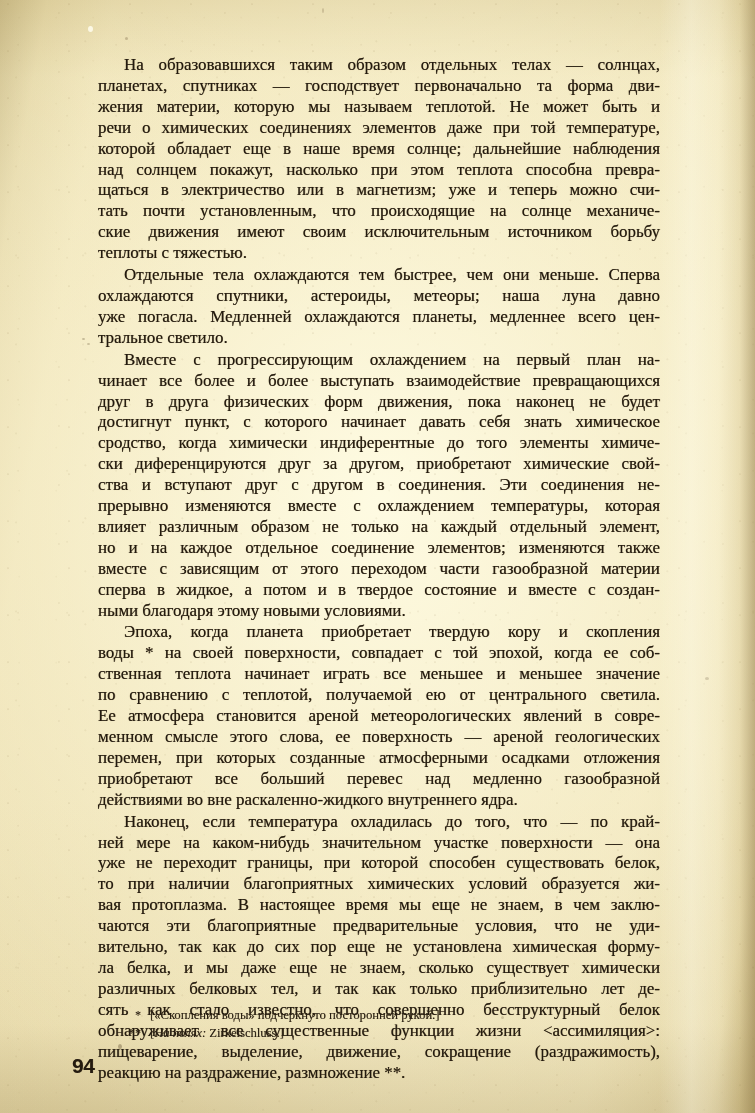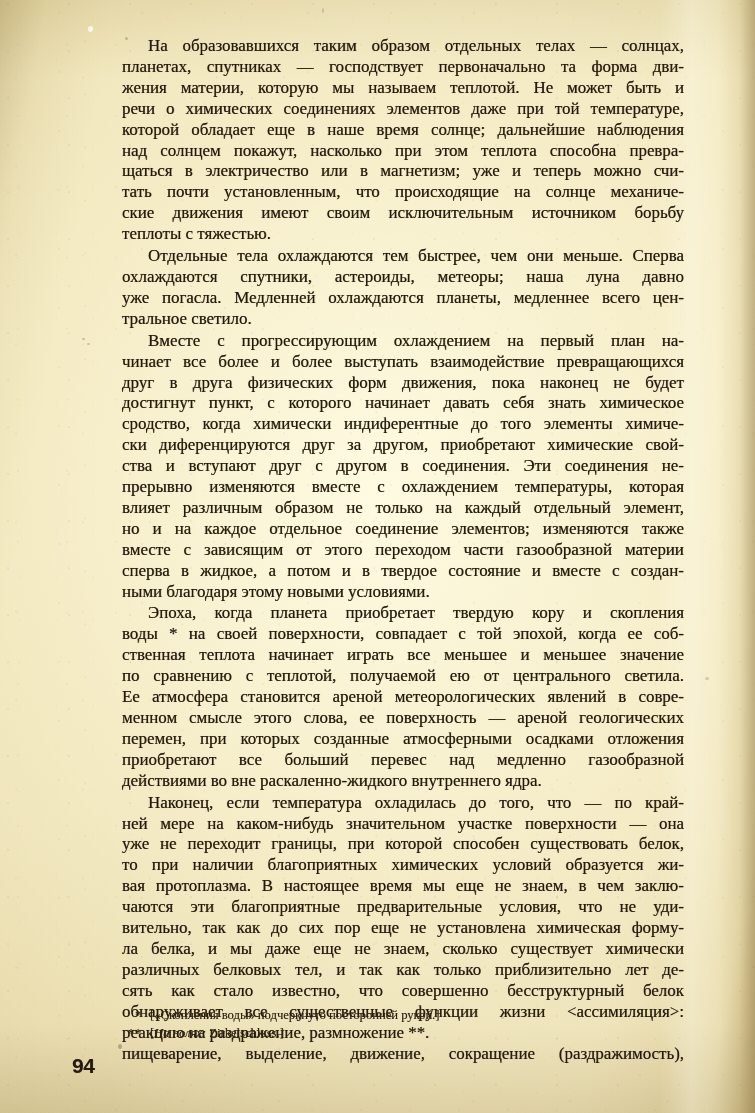--- a/index.html
+++ b/index.html
@@ -78,23 +78,22 @@
         rgba(255,253,238,0.34) 34%,
         rgba(252,246,220,0.22) 62%,
         rgba(196,174,114,0.22) 84%,
         rgba(150,128,76,0.55) 100%);
   }
 
   
   #text-block {
     position: absolute;
     left: 98px;
-    top: 36px;
+    top: 55px;
     width: 562px;
-    margin-left: 24px;
   }
 
   .para {
     margin: 0 0 0.06em 0;
     font-size: 16.9px;
     line-height: 20.9px;
     color: #221a0f;
     text-align: justify;
     text-rendering: optimizeLegibility;
   }
@@ -665,28 +664,28 @@
           <span>белок</span>
         </span>
         <span class="ln j">
           <span>обнаруживает</span>
           <span>все</span>
           <span>существенные</span>
           <span>функции</span>
           <span>жизни</span>
           <span>&lt;ассимиляция&gt;:</span>
         </span>
-        <span class="ln">реакцию  на  раздражение,  размножение **.</span>
         <span class="ln j">
           <span>пищеварение,</span>
           <span>выделение,</span>
           <span>движение,</span>
           <span>сокращение</span>
           <span>(раздражимость),</span>
         </span>
+        <span class="ln">реакцию  на  раздражение,  размножение **.</span>
       </p>
 
   </div>
 
   <div id="footnotes">
     <div class="fn" id="fn-0"><span class="mark">*</span><span>[«Скопления воды» подчеркнуто посторонней рукой.]</span></div>
     <div class="fn" id="fn-1"><span class="mark">**</span><span>[</span><span class="it">На полях:</span><span> Zirkelschluss.]</span></div>
   </div>
 
   <div id="page-number">94</div>

